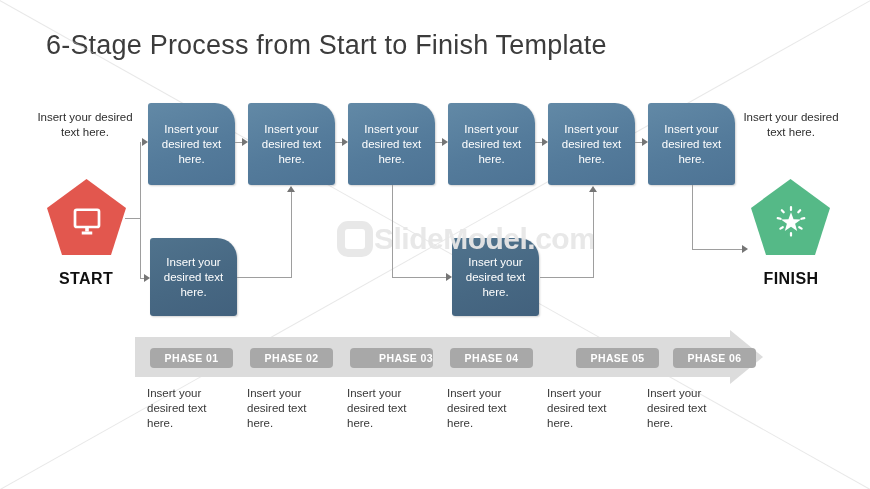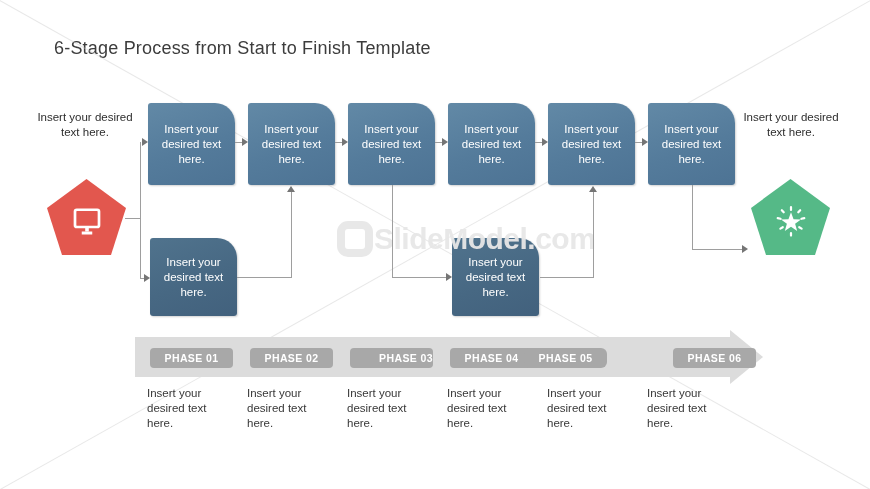--- a/index.html
+++ b/index.html
@@ -2,21 +2,21 @@
 <html style="--start-red: #e2574e; --finish-green: #55b987; --box-light: #6289a6; --altbox-light: #50738d; --altbox-dark: #42617d; --connector: #9e9e9e; --arrowhead: #757575; --band: #dcdcdc; --pill: #a8a8a8;"><head>
 <meta charset="utf-8">
 <style>
   html,body{margin:0;padding:0;background:#fff;}
   .slide{
     position:relative;width:870px;height:489px;overflow:hidden;background:#fff;
     font-family:"Liberation Sans","DejaVu Sans",sans-serif;
   }
   
   .title{
-    position:absolute;left:42px;top:26px;margin:12px;font-size:18px;font-weight:400;
+    position:absolute;left:42px;top:26px;margin:4px;font-size:27px;font-weight:400;
     color:#3c3c3c;letter-spacing:.2px;
   }
   
   .diag{position:absolute;width:999px;height:1px;background:rgba(205,205,205,.45);
     transform-origin:0 0;z-index:1;}
   .diag.a{left:0;top:0;transform:rotate(29.33deg);}
   .diag.b{left:0;top:489px;transform:rotate(-29.33deg);}
   
   .wm{position:absolute;z-index:4;opacity:.95;}
   .wm-logo{left:337px;top:221px;width:20px;height:20px;border:8px solid #e7e7e7;
@@ -84,39 +84,41 @@
   <div class="note center" style="left:35px;top:110px;width:100px;">Insert your desired text here.</div>
   <div class="pent start">
     <span>
       <svg width="38" height="36" viewBox="0 0 24 24" fill="none" stroke="#ffffff" stroke-width="1.8">
         <rect x="4" y="4.5" width="16" height="11.5" rx="1.2"></rect>
         <path d="M12 16v3" stroke-width="2.4"></path>
         <path d="M8.5 20h7" stroke-width="2"></path>
       </svg>
     </span>
   </div>
+  <div class="cap-label" style="left:36px;top:270px;">START</div>
 
   <div class="note center" style="left:741px;top:110px;width:100px;">Insert your desired text here.</div>
   <div class="pent finish">
     <span>
       <svg width="40" height="38" viewBox="0 0 24 24" fill="#ffffff" stroke="none">
         <path d="M12 6.4 L13.6 10.9 L18.3 11 L14.6 13.8 L15.9 18.3 L12 15.6 L8.1 18.3 L9.4 13.8 L5.7 11 L10.4 10.9 Z"></path>
         <g stroke="#ffffff" stroke-width="1.4" stroke-linecap="round" fill="none">
           <path d="M12 3.2v1.8"></path>
             <path d="M17.8 5.2l-1.2 1.3"></path>
             <path d="M6.2 5.2l1.2 1.3"></path>
           <path d="M3.6 10.2l1.8.4"></path>
             <path d="M20.4 10.2l-1.8.4"></path>
           <path d="M5.3 16.8l1.5-.9"></path>
             <path d="M18.7 16.8l-1.5-.9"></path>
             <path d="M12 19.6v1.6"></path>
         </g>
       </svg>
     </span>
   </div>
+  <div class="cap-label" style="left:741px;top:270px;">FINISH</div>
 
   <div class="tbox" style="left:148px;">
     <span>Insert your desired text here.</span>
     </div>
   <div class="tbox" style="left:248px;">
     <span>Insert your desired text here.</span>
     </div>
   <div class="tbox" style="left:348px;">
     <span>Insert your desired text here.</span>
     </div>
@@ -170,21 +172,21 @@
   <div class="hline" style="left:692px;top:249px;width:50px;"></div>
   <div class="ah-right" style="left:742px;top:245px;"></div>
 
   <div class="band"></div>
   <div class="band-head"></div>
 
   <div class="pill" style="left:150px;text-align:center;">PHASE 01</div>
   <div class="pill" style="left:250px;">PHASE 02</div>
   <div class="pill" style="left:350px;text-align:right;">PHASE 03</div>
   <div class="pill" style="left:450px;">PHASE 04</div>
-  <div class="pill" style="left:524px;border-radius:6px;">PHASE 05</div>
+  <div class="pill" style="left:576px;">PHASE 05</div>
   <div class="pill" style="left:650px;margin-left:23px;">PHASE 06</div>
 
   <div class="pnote" style="left:147px;">Insert your desired text here.</div>
   <div class="pnote" style="left:247px;">Insert your desired text here.</div>
   <div class="pnote" style="left:347px;">Insert your desired text here.</div>
   <div class="pnote" style="left:447px;">Insert your desired text here.</div>
   <div class="pnote" style="left:547px;">Insert your desired text here.</div>
   <div class="pnote" style="left:647px;">Insert your desired text here.</div>
 
 </div>

